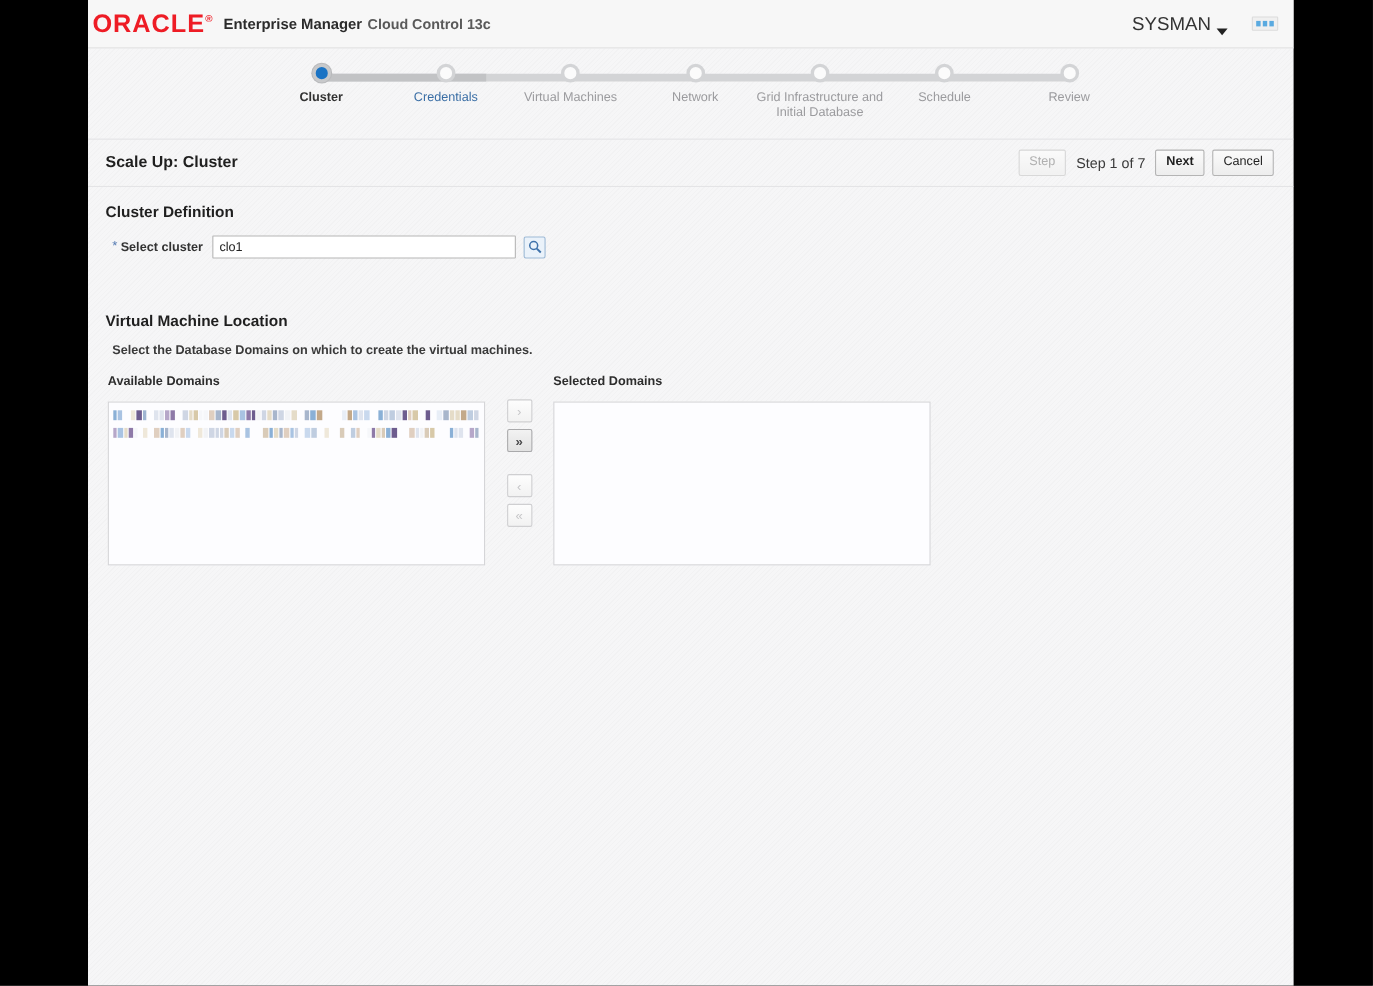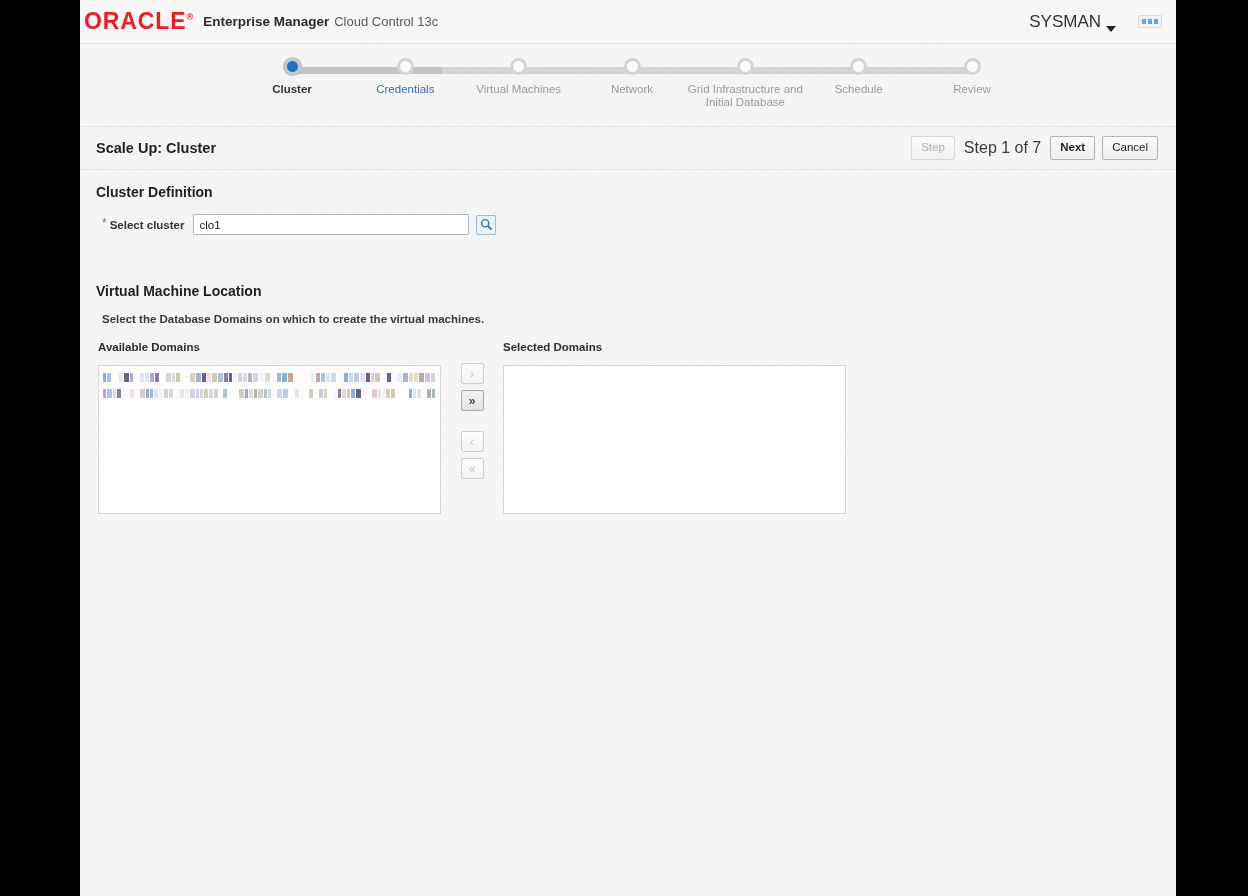--- a/index.html
+++ b/index.html
@@ -55,21 +55,21 @@
   .app-name {
     font-size: 13.5px;
     font-weight: bold;
     color: #2b2b2b;
     margin-left: 4px;
   }
   .app-sub {
     font-size: 13px;
     color: #595959;
     margin-left: 5px;
-    font-weight: normal;
+    font-weight: bold;
   }
   .brand-right {
     margin-left: auto;
     display: flex;
     align-items: center;
     gap: 22px;
   }
   .user-menu {
     font-size: 17px;
     color: #333;
@@ -198,21 +198,21 @@
     white-space: nowrap;
   }
   .btn.bold { font-weight: bold; }
   .btn.disabled {
     color: #b0b0b0;
     background: linear-gradient(to bottom, #fafafa 0%, #f1f1f1 100%);
     border-color: #d8d8d8;
     cursor: default;
   }
   .step-counter {
-    font-size: 16px;
+    font-size: 13px;
     color: #3b3b3b;
     padding: 0 2px;
     white-space: nowrap;
     text-align: right;
   }
 
   
   .content { padding: 14px 16px 0 16px; }
   .section-title {
     font-size: 14px;

